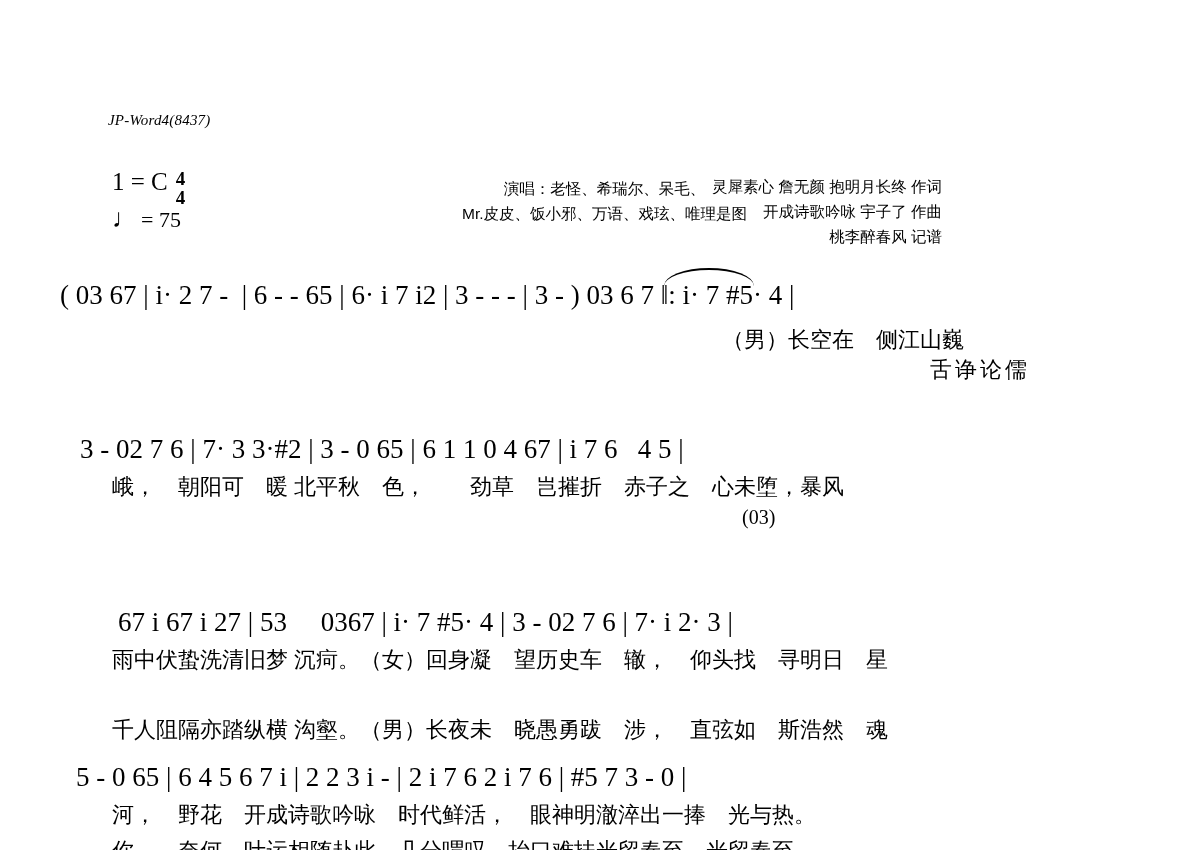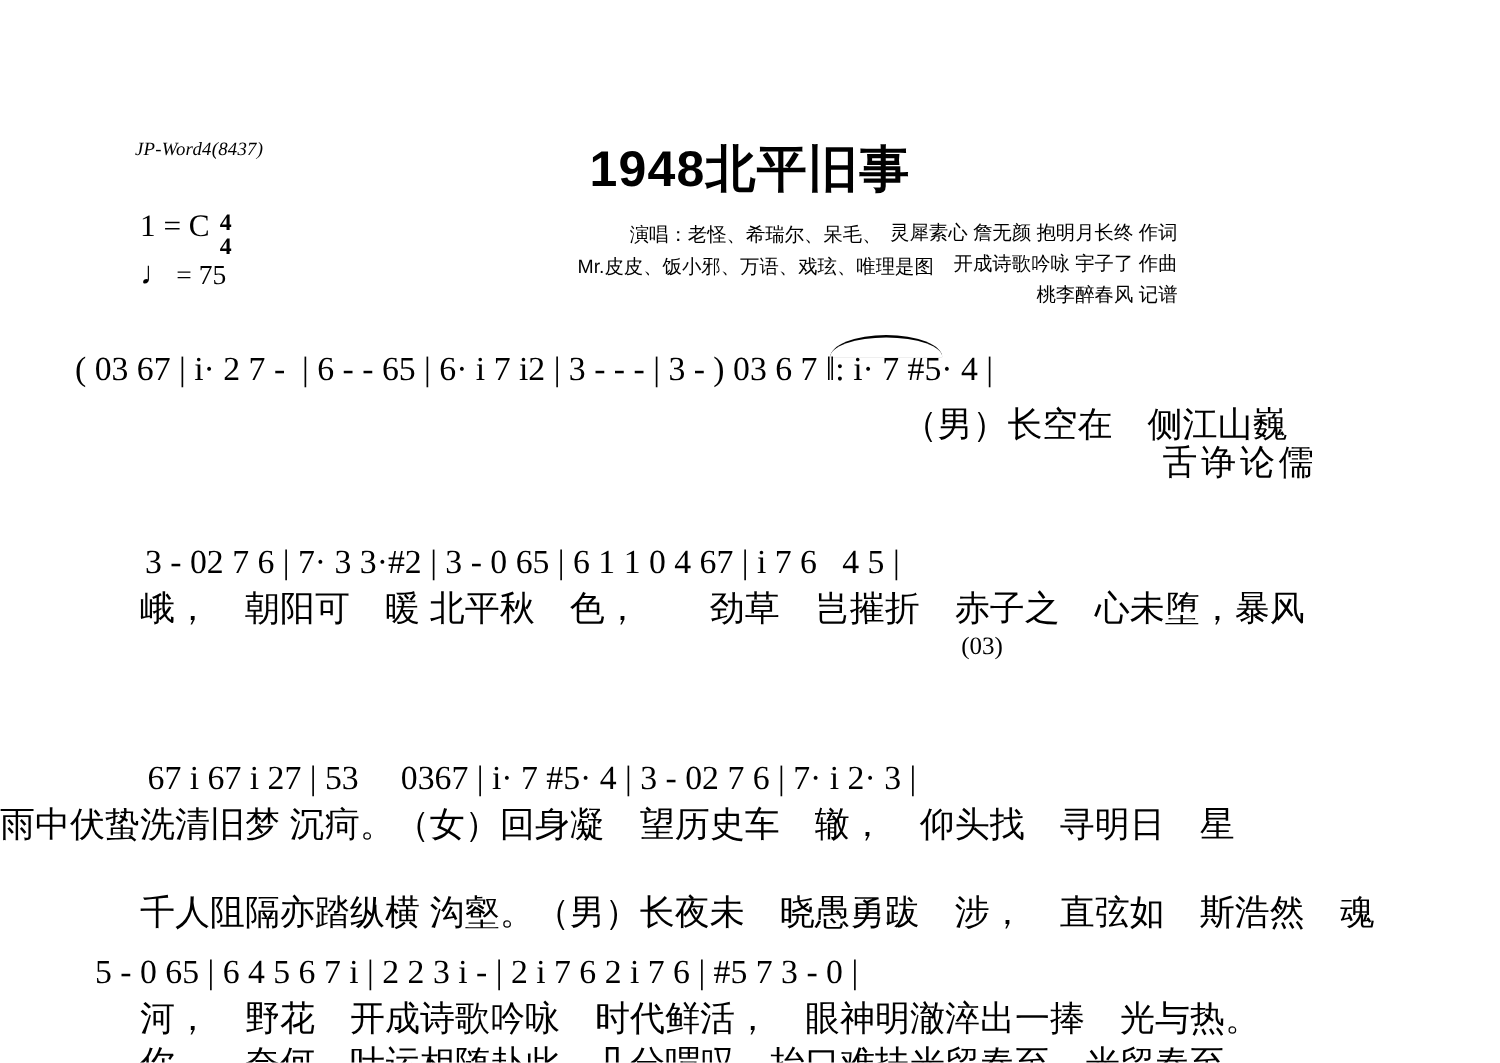--- a/index.html
+++ b/index.html
@@ -111,49 +111,47 @@
   }
   .notes {
     font-family: "Liberation Serif", serif;
     font-size: 27px;
     letter-spacing: 0px;
     white-space: pre;
     line-height: 34px;
   }
   .lyric {
     font-family: "Liberation Sans", sans-serif;
-    font-size: 28px;
+    font-size: 22px;
     white-space: pre;
     line-height: 30px;
     letter-spacing: 0px;
   }
   .sub {
     font-family: "Liberation Serif", serif;
     font-size: 20px;
     white-space: pre;
-    margin-left: 27px;
   }
 
   .slur {
     position: absolute;
     width: 90px;
     height: 16px;
     border-top: 2px solid #000;
     border-left: 0; border-right: 0; border-bottom: 0;
     border-radius: 50% / 100% 100% 0 0;
   }
 </style>
 </head>
 <body>
 
 <div class="sheet">
 
   <div class="jpword">JP-Word4(8437)</div>
 
-  <div class="title">1948北平旧事</div>
 
   <div class="keysig">
     <span>1 = C</span>
     <span class="frac">
       <span class="num">4</span>
       <span class="den">4</span>
     </span>
   </div>
 
   <div class="tempo">
@@ -184,34 +182,34 @@
   <div class="row" style="top:278px;">
     <div class="notes" style="padding-left:60px;">( 03 67 | i· 2 7 -  | 6 - - 65 | 6· i 7 i2 | 3 - - - | 3 - ) 03 6 7 ‖: i· 7 #5· 4 |</div>
   </div>
   <div class="slur" style="left:664px; top:268px;"></div>
   <div class="row" style="top:325px;">
     <div class="lyric" style="padding-left:722px;">（男）长空在　侧江山巍</div>
     <div class="lyric" style="padding-left:930px; letter-spacing:3px;">舌诤论儒</div>
   </div>
 
   <div class="row" style="top:432px;">
-    <div class="notes" style="padding-left:116px;">3 - 02 7 6 | 7· 3 3·#2 | 3 - 0 65 | 6 1 1 0 4 67 | i 7 6   4 5 |</div>
+    <div class="notes" style="padding-left:80px;">3 - 02 7 6 | 7· 3 3·#2 | 3 - 0 65 | 6 1 1 0 4 67 | i 7 6   4 5 |</div>
   </div>
   <div class="row" style="top:472px;">
     <div class="lyric" style="padding-left:112px;">峨，　朝阳可　暖 北平秋　色，　　劲草　岂摧折　赤子之　心未堕，暴风</div>
   </div>
   <div class="row" style="top:506px;">
     <div class="sub" style="padding-left:742px;">(03)</div>
   </div>
 
   <div class="row" style="top:605px;">
     <div class="notes" style="padding-left:118px;">67 i 67 i 27 | 53     0367 | i· 7 #5· 4 | 3 - 02 7 6 | 7· i 2· 3 |</div>
   </div>
   <div class="row" style="top:645px;">
-    <div class="lyric" style="">雨中伏蛰洗清旧梦 沉疴。（女）回身凝　望历史车　辙，　仰头找　寻明日　星</div>
+    <div class="lyric" style="padding-left:112px;">雨中伏蛰洗清旧梦 沉疴。（女）回身凝　望历史车　辙，　仰头找　寻明日　星</div>
   </div>
   <div class="row" style="top:715px;">
     <div class="lyric" style="padding-left:112px;">千人阻隔亦踏纵横 沟壑。（男）长夜未　晓愚勇跋　涉，　直弦如　斯浩然　魂</div>
   </div>
 
   <div class="row" style="top:760px;">
     <div class="notes" style="padding-left:76px;">5 - 0 65 | 6 4 5 6 7 i | 2 2 3 i - | 2 i 7 6 2 i 7 6 | #5 7 3 - 0 |</div>
   </div>
   <div class="row" style="top:800px;">
     <div class="lyric" style="padding-left:112px;">河，　野花　开成诗歌吟咏　时代鲜活，　眼神明澈淬出一捧　光与热。</div>

